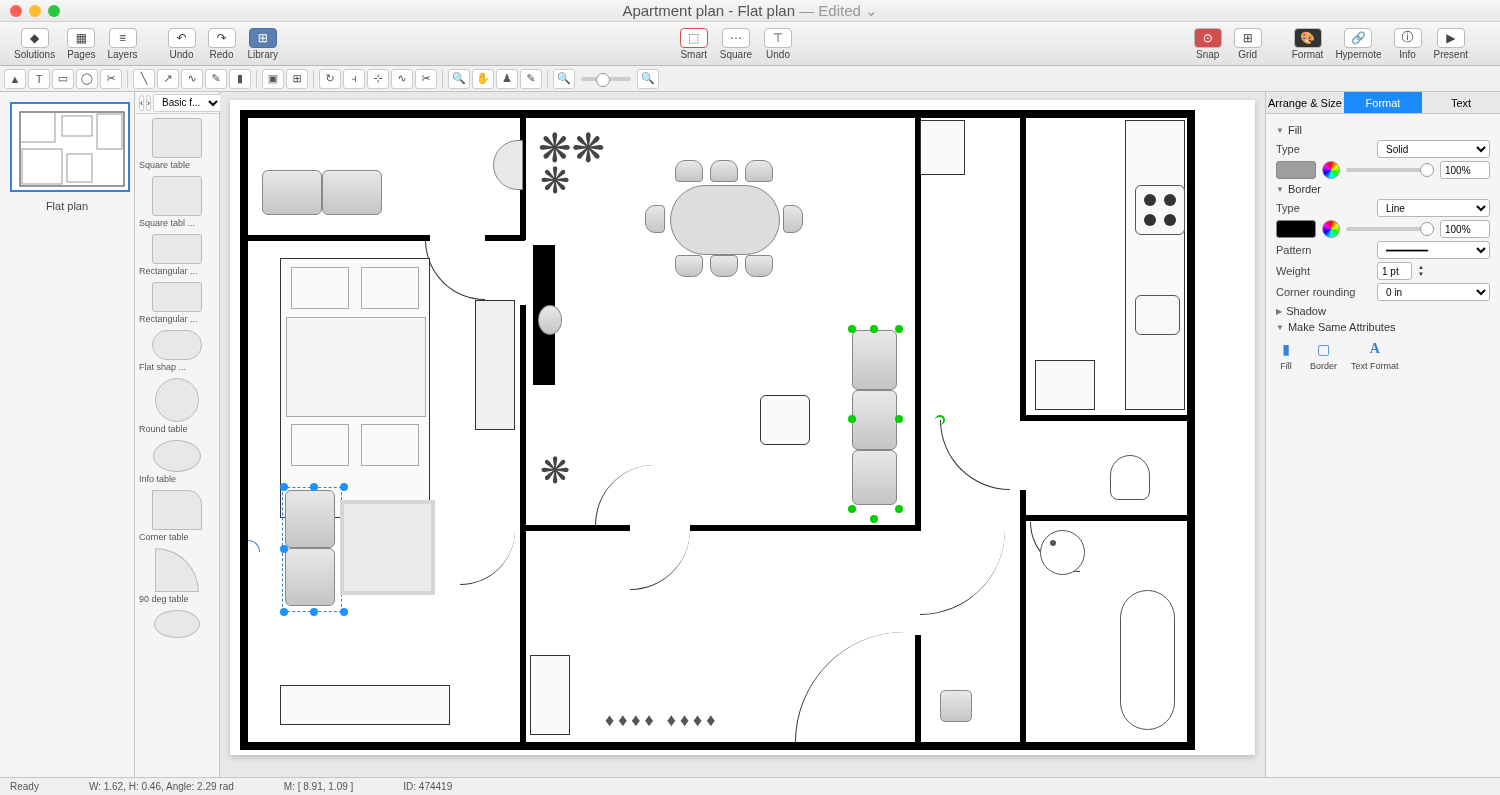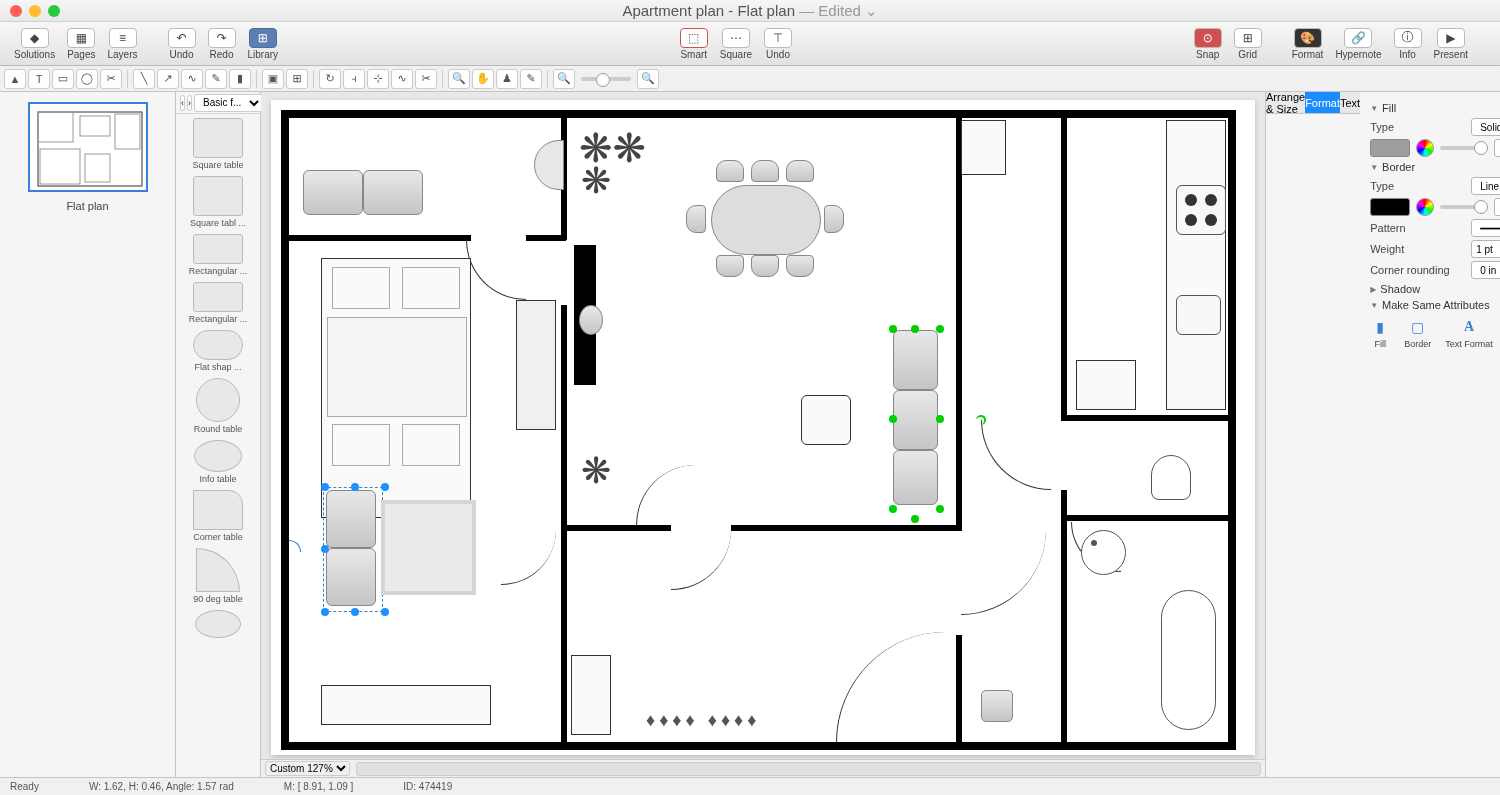--- a/index.html
+++ b/index.html
@@ -25,32 +25,32 @@
 .toolstrip { height: 26px; background: #f0f0f0; border-bottom: 1px solid #c5c5c5; display:flex; align-items:center; padding:0 4px; gap:2px;}
 .ts-btn { width: 22px; height: 20px; border: 1px solid #ccc; border-radius: 3px; background:#fefefe; display:flex; align-items:center;justify-content:center; cursor:pointer; font-size:11px; color:#555;}
 .ts-sep { width: 1px; height: 18px; background:#ccc; margin:0 3px; }
 .zoom-slider { width: 50px; height: 4px; background:#ccc; border-radius:2px; margin:0 4px; position:relative;}
 .zoom-slider::after{content:'';position:absolute;left:15px;top:-4px;width:12px;height:12px;background:#fff;border:1px solid #999;border-radius:50%;}
 
 
 .main { display: flex; height: 685px; }
 
 
-.pages-panel { width: 176px; background:#f5f5f5; border-right:1px solid #c5c5c5; padding:10px; }
+.pages-panel { width: 135px; background:#f5f5f5; border-right:1px solid #c5c5c5; padding:10px; }
 .page-thumb { width: 120px; height: 90px; background:#fff; border:1px solid #999; margin:0 auto 8px; position:relative; overflow:hidden;}
 .page-thumb.sel { border:2px solid #3a7fd8; }
 .page-name { text-align:center; font-size:11px; color:#444;}
 
 
 .library-panel { width: 85px; background:#f5f5f5; border-right:1px solid #c5c5c5; display:flex; flex-direction:column;}
 .lib-header { height:22px; display:flex; align-items:center; padding:0 4px; border-bottom:1px solid #d5d5d5; gap:2px;}
 .lib-header select { flex:1; font-size:10px; border:1px solid #ccc; border-radius:3px; height:18px;}
 .lib-nav { width:14px; height:16px; border:1px solid #ccc; border-radius:3px; background:#fff; font-size:9px; display:flex;align-items:center;justify-content:center;cursor:pointer;}
 .lib-items { flex:1; overflow-y:auto; padding:4px;}
-.lib-item { text-align:center; margin-bottom:6px; cursor:pointer;}
+.lib-item { text-align:left; margin-bottom:6px; cursor:pointer;}
 .lib-shape { width: 50px; height: 40px; background:#e8e8e8; border:1px solid #bbb; margin:0 auto 2px; border-radius:3px;}
 .lib-shape.round { border-radius:50%; width:44px; height:44px;}
 .lib-shape.oval { border-radius:50%; width:48px; height:32px;}
 .lib-shape.corner { border-radius:0 14px 0 0;}
 .lib-shape.deg90 { border-radius:0 44px 0 0; width:44px; height:44px;}
 .lib-shape.boat { border-radius:18px;}
 .lib-item-name { font-size:9px; color:#555;}
 
 
 .canvas-area { flex:1; background:#e8e8e8; position:relative; overflow:hidden;}
@@ -63,21 +63,21 @@
 .floorplan { position:absolute; left:10px; top:10px; width:955px; height:640px; }
 .wall { position:absolute; background:#000; }
 .furniture { position:absolute; background:#fafafa; border:1px solid #333; }
 .furn-gray { background: linear-gradient(#e8e8e8,#c5c5c5); border:1px solid #888; border-radius:4px;}
 .door-arc { position:absolute; border:1px solid #333; border-radius:0 0 0 100%; border-top:none; border-right:none;}
 .selection-handle { position:absolute; width:8px; height:8px; border-radius:50%;}
 .sh-blue { background:#1e90ff; }
 .sh-green { background:#00d000; }
 
 
-.format-panel { width: 235px; background:#f5f5f5; border-left:1px solid #c5c5c5; display:flex; flex-direction:row;}
+.format-panel { width: 235px; background:#f5f5f5; border-left:1px solid #c5c5c5; display:flex; flex-direction:column;}
 .panel-tabs { display:flex; height:22px; border-bottom:1px solid #c5c5c5;}
 .panel-tab { flex:1; display:flex; align-items:center; justify-content:center; font-size:11px; cursor:pointer; background:#e8e8e8;}
 .panel-tab.active { background:#1a8cff; color:#fff;}
 .panel-body { padding:6px 10px; font-size:11px; color:#333;}
 .section-hdr { display:flex; align-items:center; gap:4px; margin:4px 0; font-weight:500; cursor:pointer;}
 .section-hdr::before { content:'▼'; font-size:8px; color:#777;}
 .section-hdr.collapsed::before { content:'▶';}
 .prop-row { display:flex; align-items:center; margin:3px 0; gap:6px;}
 .prop-label { width:95px; font-size:11px; color:#444;}
 .prop-select { flex:1; border:1px solid #b5b5b5; border-radius:3px; height:18px; background:#fff; font-size:10px; padding:0 4px;}
@@ -393,24 +393,20 @@
         </div>
         <div style="position:absolute;left:895px;top:185px;width:45px;height:40px;border:1px solid #555;border-radius:6px;background:#f8f8f8"></div>
         <div class="furniture" style="left:795px;top:250px;width:60px;height:50px"></div>
 
         <div style="position:absolute;left:870px;top:345px;width:40px;height:45px;border:1px solid #555;border-radius:20px 20px 8px 8px;background:#fff"></div>
         <div style="position:absolute;left:800px;top:420px;width:45px;height:45px;border:1px solid #555;border-radius:50%;background:#fff"></div>
         <div style="position:absolute;left:810px;top:430px;width:6px;height:6px;border-radius:50%;background:#555"></div>
         <div style="position:absolute;left:880px;top:480px;width:55px;height:140px;border:1px solid #555;border-radius:30px;background:#fff"></div>
       </div>
     </div>
-    <div class="hscroll">
-      <select><option>Custom 127%</option></select>
-      <div class="hscroll-track"></div>
-    </div>
   </div>
 
   <div class="format-panel">
     <div class="panel-tabs">
       <div class="panel-tab">Arrange &amp; Size</div>
       <div class="panel-tab active">Format</div>
       <div class="panel-tab">Text</div>
     </div>
     <div class="panel-body">
       <div class="section-hdr">Fill</div>
@@ -470,16 +466,16 @@
             <span style="white-space:pre-line;text-align:center;line-height:10px">Text Format</span>
           </div>
       </div>
     </div>
   </div>
 
 </div>
 
 <div class="statusbar">
   <span>Ready</span>
-  <span>W: 1.62,  H: 0.46,  Angle: 1.57 rad</span>
+  <span>W: 1.62,  H: 0.46,  Angle: 2.29 rad</span>
   <span>M: [ 8.91, 1.09 ]</span>
   <span>ID: 474419</span>
 </div>
 
 </body></html>

